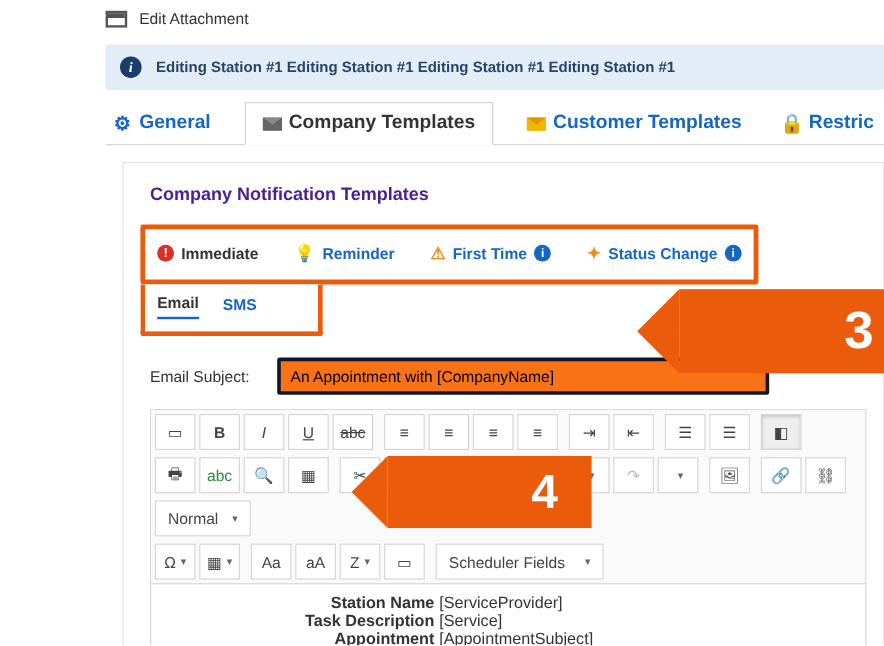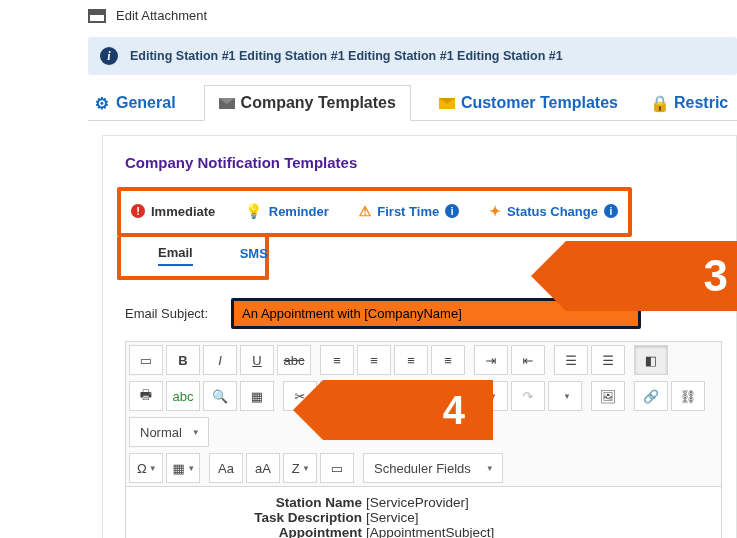--- a/index.html
+++ b/index.html
@@ -22,21 +22,21 @@
   
   .panel { border:1px solid #e2e2e2; margin: 14px 0 0 14px; padding: 18px 14px 0 14px; position:relative; }
   .panel-title { color:#4c1d95; font-weight:bold; font-size:15px; margin: 0 0 16px 8px; }
   
   .orange-box-1 { border: 4px solid #eb5b0c; border-radius: 2px; padding: 12px 10px 14px 10px; display:flex; gap: 30px; align-items:center; margin: 0 90px 0 0; background:#fff;}
   .ob-item { display:flex; align-items:center; gap:6px; font-weight:bold; color:#1666c2; cursor:pointer; }
   .ob-item.active { color:#333; }
   .ob-item .info-bubble { width:14px; height:14px; border-radius:50%; background:#1666c2; color:#fff; font-size:10px; display:inline-flex; align-items:center; justify-content:center; font-weight:bold; }
   
   .orange-box-2 { border: 4px solid #eb5b0c; border-top:none; border-radius: 0 0 2px 2px; width: 152px; padding: 8px 10px 10px 10px; display:flex; gap: 20px; align-items:center; background:#fff; margin-left:0; }
-  .subtab { font-weight:bold; color:#1666c2; cursor:pointer; padding-bottom:4px;margin-left:27px; }
+  .subtab { font-weight:bold; color:#1666c2; cursor:pointer; padding-bottom:4px; }
   .subtab.active { color:#333; border-bottom: 2px solid #1666c2; }
   
   .callout { position:absolute; background:#eb5b0c; color:#fff; font-weight:900; font-size:40px; display:flex; align-items:center; justify-content:flex-end; padding-right:28px; height:60px; }
   .callout::before { content:""; position:absolute; left:-30px; top:0; border-top:30px solid transparent; border-bottom:30px solid transparent; border-right:30px solid #eb5b0c; }
   #callout3 { top: 105px; right: -20px; width: 190px; font-size:44px; height:70px; }
   #callout3::before { left:-35px; border-top-width:35px; border-bottom-width:35px; border-right-width:35px; }
   #callout4 { top: 244px; left: 220px; width: 170px; font-size:40px; }
   
   .subject-row { display:flex; align-items:center; gap:23px; margin: 18px 0 12px 8px; }
   .subject-row label { font-size:13px; }

